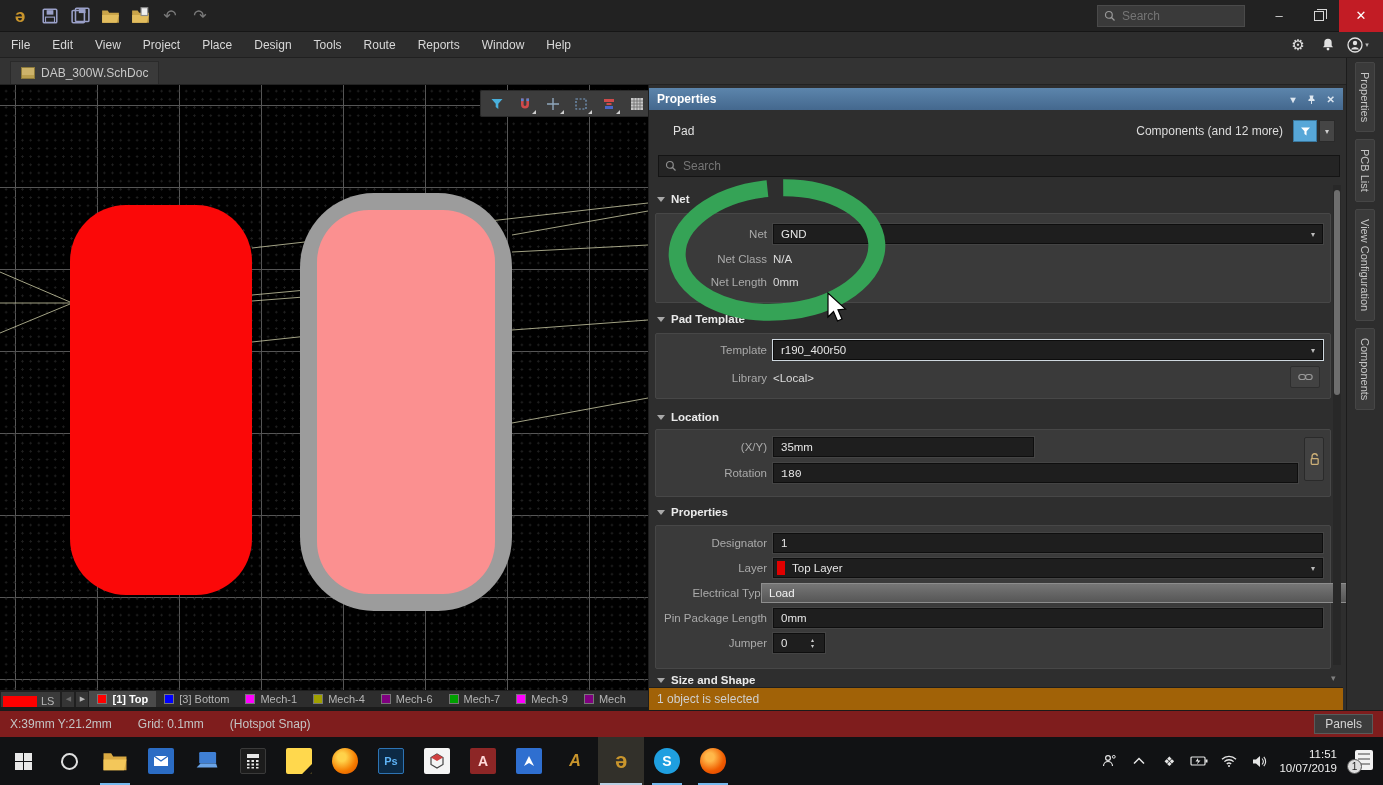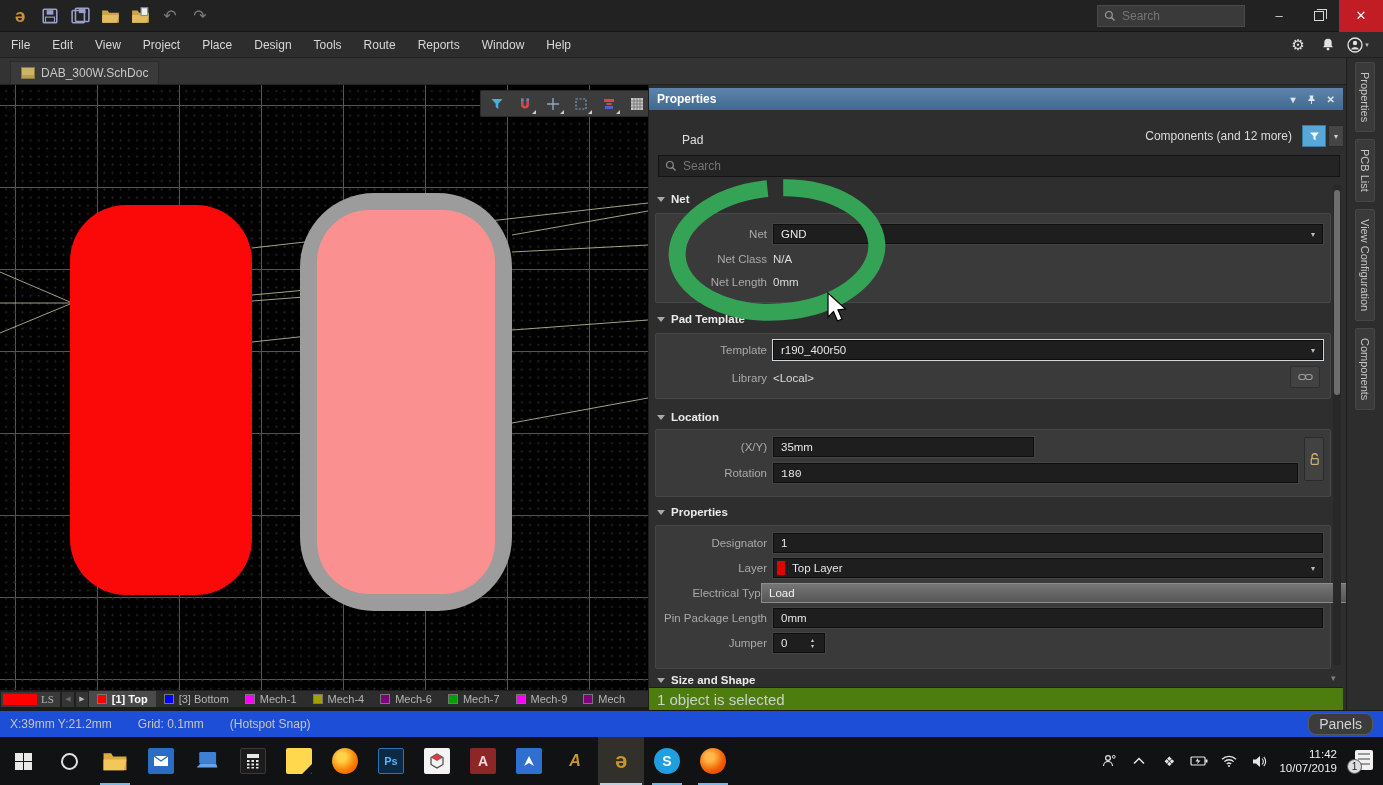--- a/index.html
+++ b/index.html
@@ -49,64 +49,64 @@
   .pad { position:absolute; }
   #pad-left  { left:70px;  top:120px; width:182px; height:390px; border-radius:56px; background:#fb0808; }
   #pad-mask  { left:300px; top:108px; width:212px; height:418px; border-radius:74px; background:#9c9c9c; }
   #pad-right { left:317px; top:125px; width:178px; height:384px; border-radius:52px; background:#fb9090; }
   #cv-toolbar { position:absolute; left:480px; top:5px; height:27px; width:176px; background:#3c3c3c; border:1px solid #2a2a2a; border-radius:2px; display:flex; align-items:center; gap:4px; padding:0 4px; }
   .cvt { width:24px; height:23px; display:flex; align-items:center; justify-content:center; position:relative; }
   .cvt .corner { position:absolute; right:1px; bottom:1px; width:0; height:0; border-left:4px solid transparent; border-bottom:4px solid #cfcfcf; }
 
   
   #layerbar { left:0; top:690px; width:648px; height:17px; background:#2d2d2d; display:flex; align-items:center; font-size:11px; color:#b5b5b5; overflow:hidden; border-top:1px solid #1e1e1e; }
-  .lsbtn { display:flex; align-items:center; gap:4px; background:#3a3a3a; border:1px solid #1f1f1f; height:17px; padding:0 6px 0 2px;font-family:Liberation Serif, serif; }
+  .lsbtn { display:flex; align-items:flex-end; gap:4px; background:#3a3a3a; border:1px solid #1f1f1f; height:17px; padding:0 6px 0 2px; }
   .ls-swatch { width:34px; height:11px; background:#ff0000; }
   .lnav { width:14px; height:17px; display:flex; align-items:center; justify-content:center; font-size:7px; background:#353535; border:1px solid #1f1f1f; }
   .lnav.dim { color:#6a6a6a; }
   .ltab { display:flex; align-items:center; gap:5px; padding:0 8px; height:17px; white-space:nowrap; }
   .ltab.active { background:#4a4a4a; color:#ffffff; font-weight:bold; }
   .lsw { width:10px; height:10px; border:1px solid #777; }
 
   
   #panel { left:648px; top:85px; width:698px; height:625px; background:#2e2e2e; border-left:1px solid #1d1d1d; font-size:12px; }
   #panel-header { left:0; top:3px; width:694px; height:22px; background:linear-gradient(#5c85ac,#44688e); color:#fff; font-weight:bold; display:flex; align-items:center; padding:0 8px; }
   .ph-right { margin-left:auto; display:flex; gap:10px; align-items:center; color:#dce6f0; font-size:10px; }
-  #obj-row { left:9px; top:30px; width:694px; height:32px; display:flex; align-items:flex-end; padding:0 8px 0 24px; color:#e0e0e0; }
+  #obj-row { left:0; top:30px; width:694px; height:32px; display:flex; align-items:center; padding:0 8px 0 24px; color:#e0e0e0; }
   .obj-right { margin-left:auto; display:flex; align-items:center; gap:2px; color:#dcdcdc; }
   .filter-btn { width:24px; height:22px; background:#57a7d8; border:1px solid #3a789e; display:flex; align-items:center; justify-content:center; margin-left:8px; }
   .filter-arrow { width:16px; height:22px; background:#454545; border:1px solid #2a2a2a; color:#cfcfcf; font-size:8px; display:flex; align-items:center; justify-content:center; }
   #panel-search { left:9px; top:70px; width:682px; height:22px; background:#242424; border:1px solid #141414; display:flex; align-items:center; gap:6px; padding:0 6px; }
   #panel-search input { background:transparent; border:none; outline:none; color:#9a9a9a; font-size:12px; width:600px; font-family:inherit; }
 
   .sec-head { position:absolute; left:8px; display:flex; align-items:center; gap:6px; color:#eaeaea; font-weight:bold; font-size:11.5px; }
   .tri { width:0; height:0; border-left:4px solid transparent; border-right:4px solid transparent; border-top:5px solid #a8a8a8; }
   .group { position:absolute; left:6px; width:676px; background:#3a3a3a; border:1px solid #474747; border-radius:2px; }
   .flabel { position:absolute; width:112px; text-align:right; color:#aaaaaa; font-size:11.5px; }
   .field { position:absolute; height:20px; background:#1e1e1e; border:1px solid #0e0e0e; box-shadow:0 0 0 1px #444; color:#e6e6e6; display:flex; align-items:center; padding:0 7px; font-size:11.5px; }
   .field input { background:transparent; border:none; outline:none; color:#e6e6e6; width:100%; font-size:11.5px; font-family:inherit; }
   .combo .darr { margin-left:auto; color:#bcbcbc; font-size:8px; }
   .focusbrd { box-shadow:0 0 0 1px #cfd8df; border-color:#0c0c0c; }
   .btnlike { background:linear-gradient(#767676,#565656); border:1px solid #8d8d8d; box-shadow:none; color:#f2f2f2; }
   .lswatch { width:8px; height:14px; background:#e00000; margin:0 7px 0 -4px; }
   .lockbtn { position:absolute; width:20px; height:44px; background:#424242; border:1px solid #2a2a2a; border-radius:2px; display:flex; align-items:center; justify-content:center; }
   .linkbtn { position:absolute; width:30px; height:22px; background:#424242; border:1px solid #2e2e2e; border-radius:2px; display:flex; align-items:center; justify-content:center; }
   .spin { position:absolute; display:flex; flex-direction:column; justify-content:center; color:#c8c8c8; font-size:6px; line-height:6px; }
-  #panel-status { left:0; top:602px; width:694px; height:23px; background:#4d7c0f; border-top:1px solid #1f1f1f; color:#cfcfcf; display:flex; align-items:center; padding:0 8px; font-size:15px; }
+  #panel-status { left:0; top:602px; width:694px; height:23px; background:#a16207; border-top:1px solid #1f1f1f; color:#cfcfcf; display:flex; align-items:center; padding:0 8px; font-size:12px; }
   #pscroll { left:684px; top:100px; width:8px; height:480px; background:#282828; }
   #pthumb { position:absolute; left:1px; top:5px; width:6px; height:205px; background:#6e6e6e; border-radius:3px; }
   .ssarrow { position:absolute; color:#808080; font-size:9px; }
 
   
   #sidestrip { left:1346px; top:58px; width:37px; height:652px; background:#2d2d2d; border-left:1px solid #1c1c1c; display:flex; flex-direction:column; align-items:center; padding-top:4px; gap:7px; }
   .vtab { writing-mode:vertical-rl; background:#3a3a3a; border:1px solid #464646; border-radius:2px; color:#c6c6c6; font-size:11px; padding:9px 3px; }
 
   
-  #statusbar { left:0; top:710px; width:1383px; height:27px; background:#1d4ed8; border-top:1px solid #1a1a1a; display:flex; align-items:center; color:#c4c4c4; font-size:12px; gap:26px; padding:0 10px; }
-  #panels-btn { margin-left:auto; background:#3c3c3c; border:1px solid #5a5a5a; color:#d4d4d4; padding:2px 10px; border-radius:8px; font-size:14px; }
+  #statusbar { left:0; top:710px; width:1383px; height:27px; background:#7f1d1d; border-top:1px solid #1a1a1a; display:flex; align-items:center; color:#c4c4c4; font-size:12px; gap:26px; padding:0 10px; }
+  #panels-btn { margin-left:auto; background:#3c3c3c; border:1px solid #5a5a5a; color:#d4d4d4; padding:2px 10px; border-radius:0; font-size:12px; }
 
   
   #taskbar { left:0; top:737px; width:1383px; height:48px; background:#111214; display:flex; align-items:center; }
   .tkbtn { width:46px; height:48px; display:flex; align-items:center; justify-content:center; position:relative; }
   .tkbtn.running:after { content:""; position:absolute; bottom:0; left:8px; right:8px; height:2px; background:#76b9ed; }
   .tkbtn.appactive { background:#32302a; }
   .tkbtn.appactive:after { content:""; position:absolute; bottom:0; left:2px; right:2px; height:2px; background:#b9cfe3; }
   .win-grid { width:17px; height:17px; display:grid; grid-template-columns:8px 8px; grid-template-rows:8px 8px; gap:1px; }
   .win-grid span { background:#e8e8e8; }
   .cortana { width:17px; height:17px; border:2px solid #e0e0e0; border-radius:50%; }
@@ -585,21 +585,21 @@
             <circle cx="8" cy="11" r="1" fill="#e6e6e6"></circle>
           </svg>
         </span>
       <span class="trayico">
           <svg width="15" height="13" viewBox="0 0 15 13">
             <path d="M1 4.5h3L8 1v11L4 8.5H1z" fill="#e6e6e6"></path>
             <path d="M10 3.5a4.5 4.5 0 0 1 0 6M11.8 1.8a7 7 0 0 1 0 9.4" fill="none" stroke="#e6e6e6" stroke-width="1.1"></path>
           </svg>
         </span>
       <span class="clock">
-        <div>11:42</div>
+        <div>11:51</div>
         <div>10/07/2019</div>
       </span>
       <span class="notif">
         <span class="paper">
             <i></i>
             <i></i>
             <i></i>
           </span>
         <span class="badge">1</span>
       </span>

